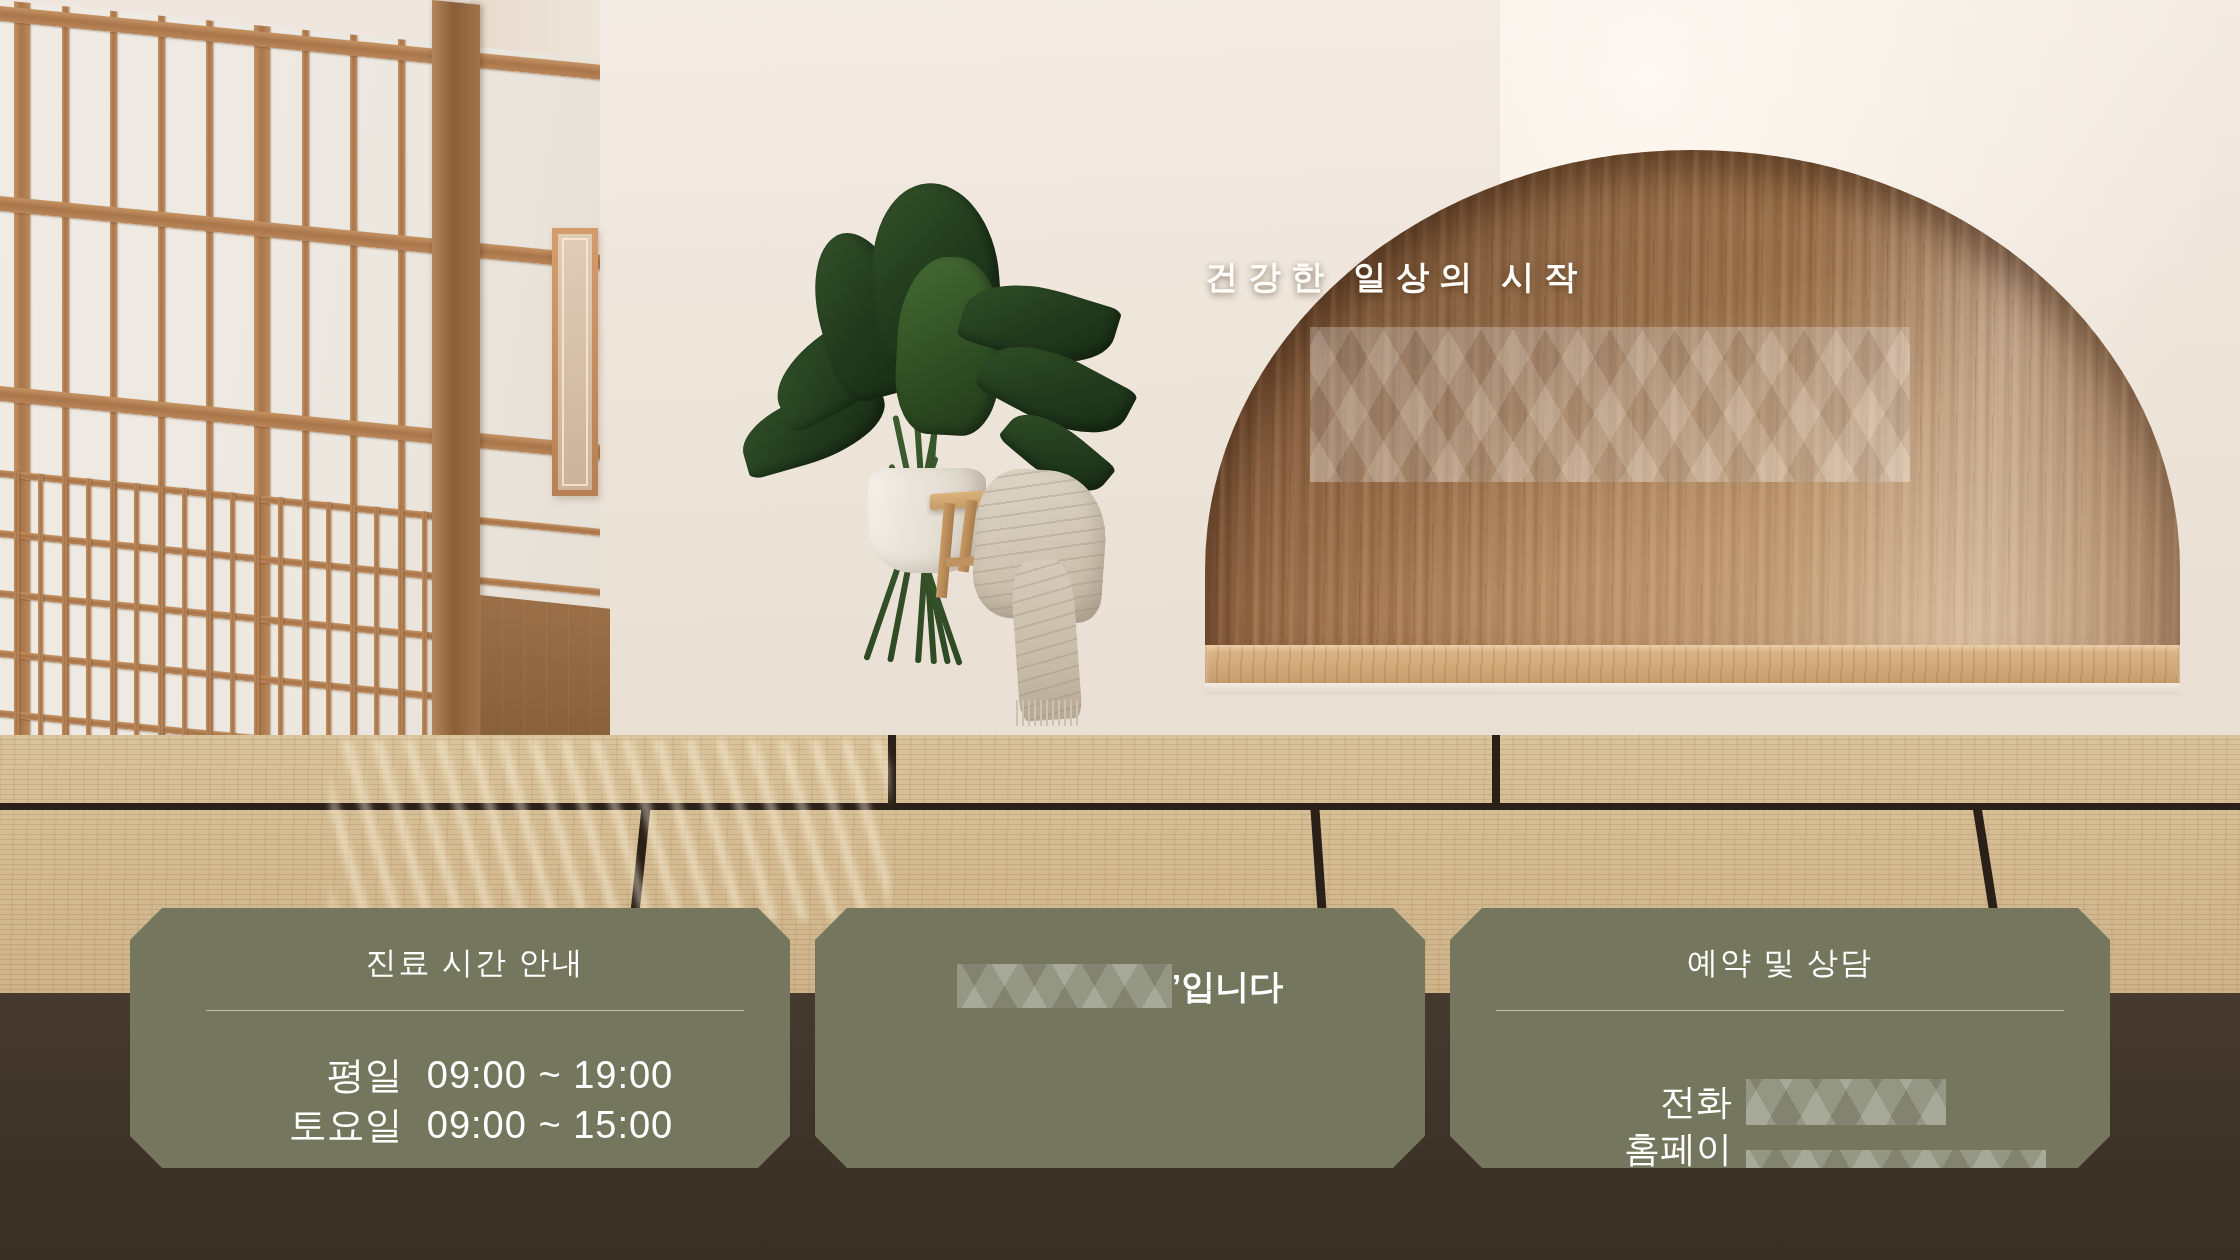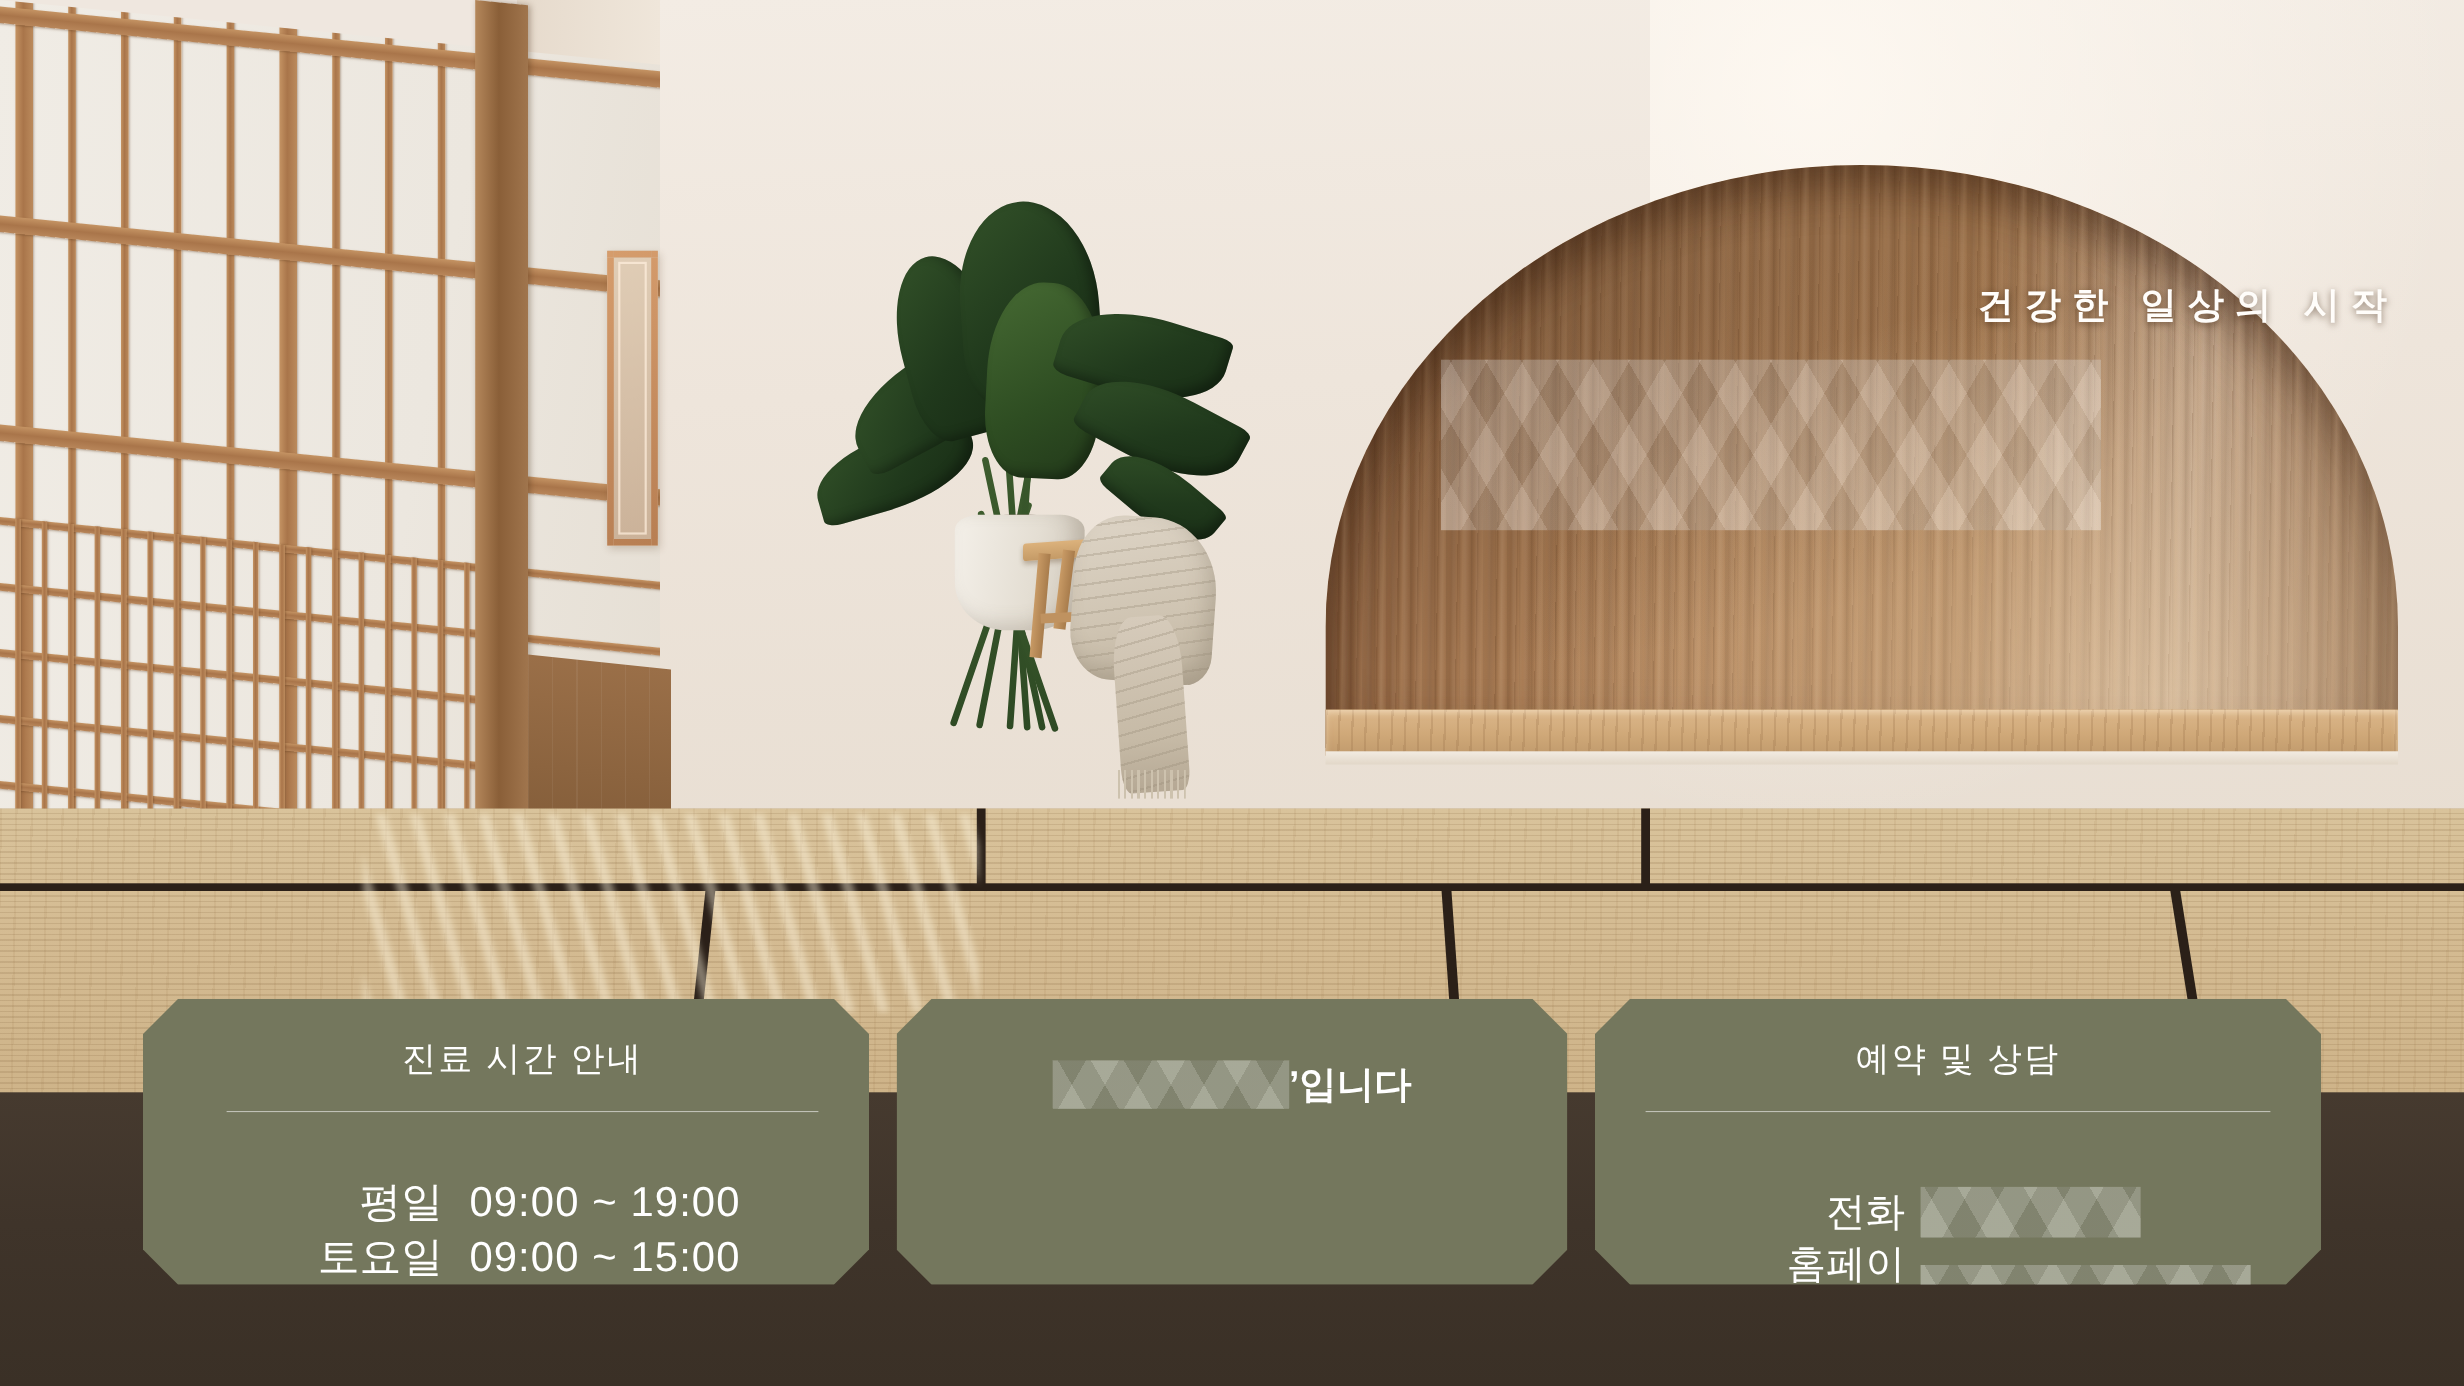--- a/index.html
+++ b/index.html
@@ -170,21 +170,21 @@
     background:repeating-linear-gradient(90deg,#cdc2ae 0 2px, rgba(0,0,0,0) 2px 6px);
   }
   .throw-stripe{
     position:absolute; inset:0; border-radius:inherit;
     background:repeating-linear-gradient(168deg, rgba(150,138,118,.30) 0 2px, rgba(0,0,0,0) 2px 13px);
   }
 
   
   .tagline{
     position:absolute; left:1205px; top:255px; width:975px;
-    text-align:right; color:#fffdfa; font-size:33px; font-weight:700;
+    text-align:left; color:#fffdfa; font-size:33px; font-weight:700;
     letter-spacing:10px; text-shadow:0 2px 7px rgba(55,30,10,.55);
   }
   .brand{
     position:absolute; left:1205px; top:490px; width:975px;
     text-align:center; color:#fffdf8; font-size:128px; font-weight:400;
     letter-spacing:4px; line-height:1;
     text-shadow:0 5px 16px rgba(55,28,8,.5);
   }
   
   .redact{ position:absolute; background:rgba(255,255,255,.20); }
@@ -210,21 +210,21 @@
   .card-3{ left:1450px; width:660px; }
 
   .card-title{
     text-align:center; font-size:31px; font-weight:400; letter-spacing:2px;
     margin-top:34px; color:#ffffff;
   }
   .divider{
     height:1px; background:rgba(255,255,255,.55);
     margin:26px 46px 0 46px;
   }
-  .rows{ margin-top:57px; }
+  .rows{ margin-top:39px; }
   .row{
     display:flex; justify-content:center; align-items:center;
     font-size:38px; font-weight:400; line-height:1.32; color:#fff;
   }
   .row .lbl{ min-width:150px; text-align:right; padding-right:24px; }
   .row .val{ text-align:center; letter-spacing:1px; }
 
   
   .slogan{
     margin-top:54px; text-align:center; font-size:34px; font-weight:700;

